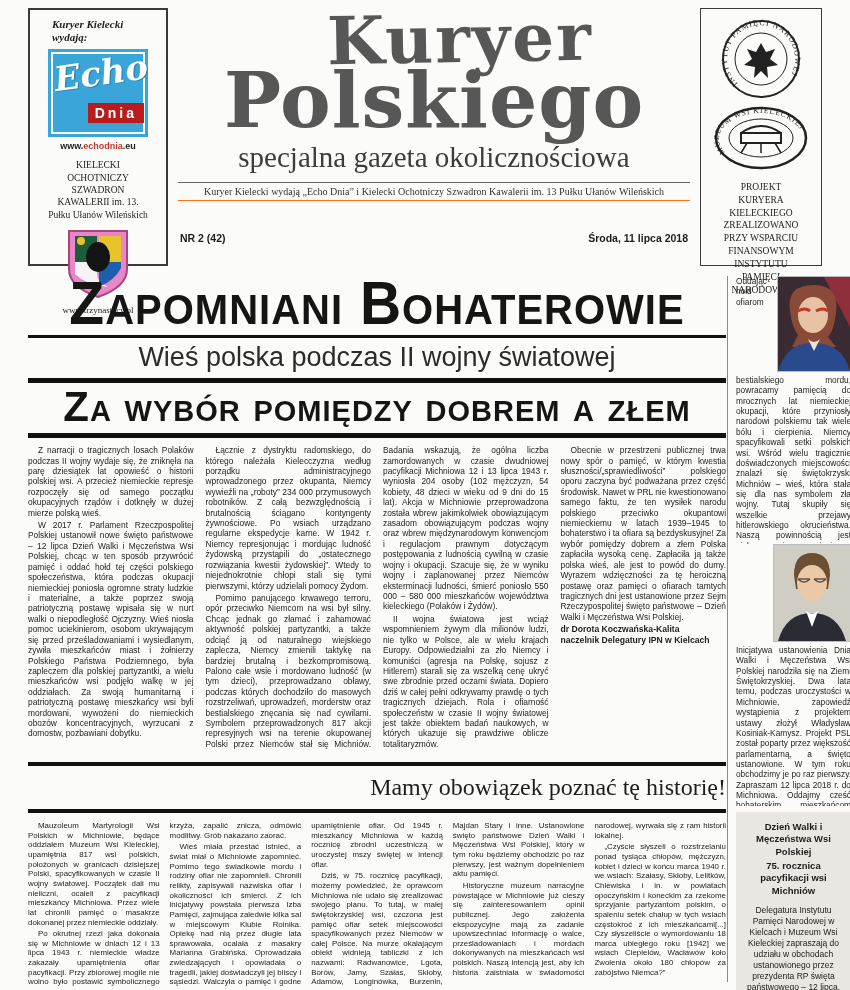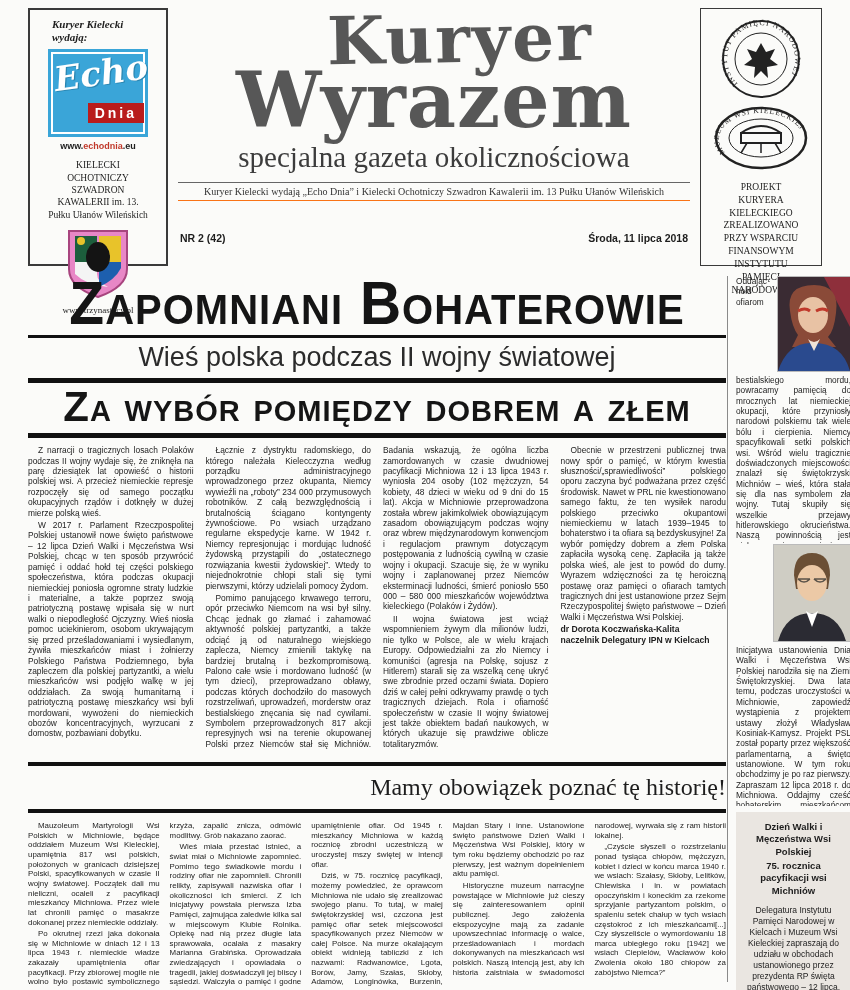--- a/index.html
+++ b/index.html
@@ -84,21 +84,21 @@
         <path d="M34 35 h22 v6 q-6 12 -22 19 z" fill="#1d5fae"></path>
         <ellipse cx="33" cy="30" rx="12" ry="15" fill="#141414"></ellipse>
         <circle cx="16" cy="14" r="4" fill="#e8c32a"></circle>
       </svg>
       <div class="squad-url">www.trzynastacy.pl</div>
     </div>
 
     <div class="masthead">
       <div class="mast-title">
         <span class="t1">Kuryer</span>
-        <span class="t2">Wyrazem</span>
+        <span class="t2">Polskiego</span>
       </div>
       <div class="mast-sub">specjalna gazeta okolicznościowa</div>
       <div class="mast-pubrow">Kuryer Kielecki wydają „Echo Dnia” i Kielecki Ochotniczy Szwadron Kawalerii im. 13 Pułku Ułanów Wileńskich</div>
       <div class="mast-nrrow">
         <span>NR 2 (42)</span>
         <span>Środa, 11 lipca 2018</span>
       </div>
     </div>
 
     <div class="ipn-box">

